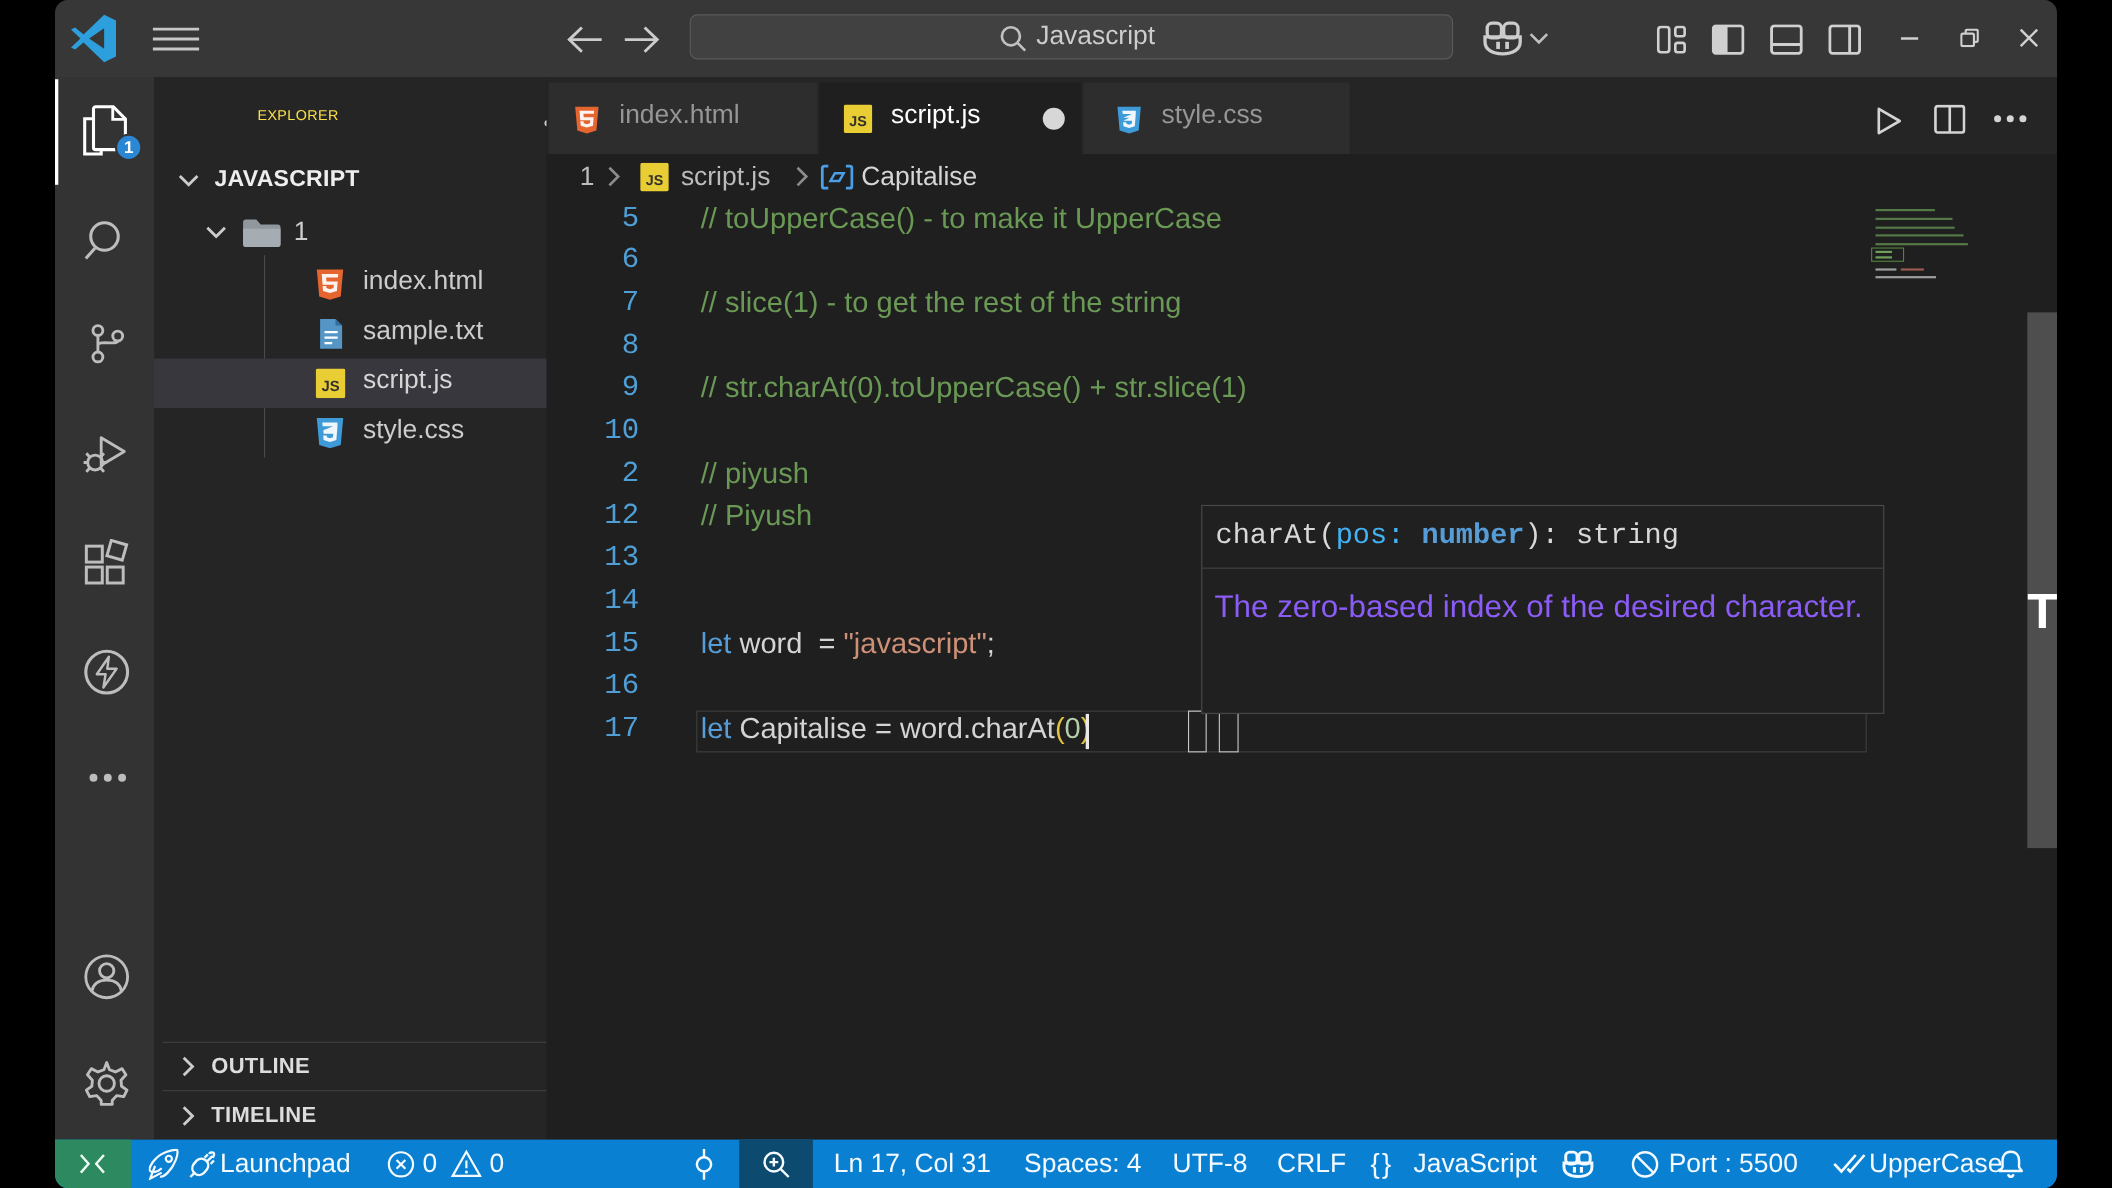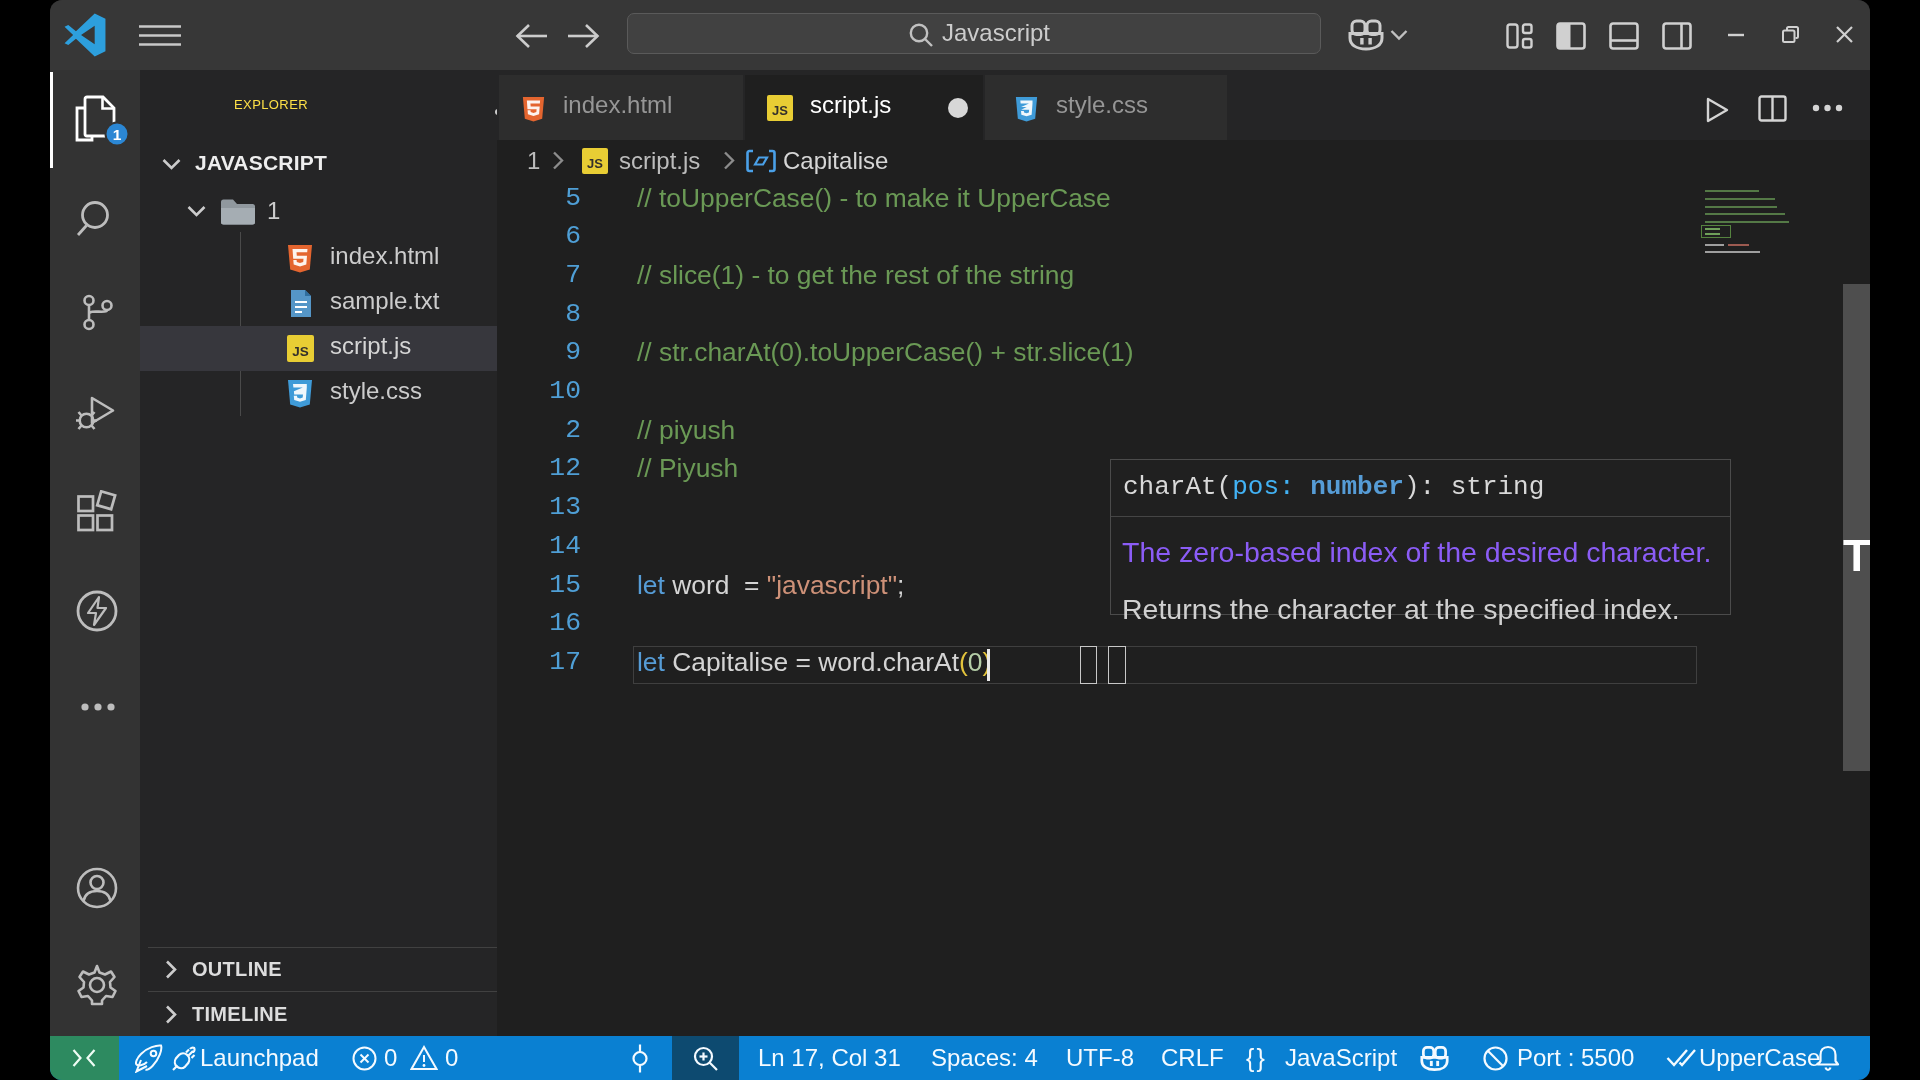--- a/index.html
+++ b/index.html
@@ -326,25 +326,24 @@
       <div class="codeline" style="top:232.2px"><span class="c">// piyush</span></div>
       <div class="codeline" style="top:270.9px"><span class="c">// Piyush</span></div>
       <div class="codeline" style="top:387px"><span class="k">let</span> word  = <span class="s">"javascript"</span>;</div>
       <div class="abs" style="left:136px;top:467.4px;width:1064px;height:38px;border:1.5px solid #3f3f3f;"></div>
       <div class="codeline" style="top:464.4px"><span class="k">let</span> Capitalise = word.charAt<span class="y">(</span><span class="n">0</span><span class="y">)</span></div>
       <div class="abs" style="left:490px;top:470px;width:2.5px;height:32px;background:#e8e8e8;"></div>
       <div class="abs" style="left:583px;top:467.4px;width:17px;height:38px;border:1.5px solid #c8c8c8;"></div>
       <div class="abs" style="left:611px;top:467.4px;width:18px;height:38px;border:1.5px solid #c8c8c8;"></div>
     </div>
 
-    <div class="abs" style="left:613px;top:389px;width:621px;height:156px;background:#202020;border:1.5px solid #4b4b4b;text-decoration:underline;">
+    <div class="abs" style="left:595px;top:389px;width:621px;height:190px;background:#202020;border:1.5px solid #4b4b4b;text-decoration:underline;">
       <div class="abs mono" style="left:12px;top:12px;font-size:26px;color:#d8d8d8;white-space:pre;">charAt(<span style="color:#42b2f4;">pos:</span> <span style="color:#569CD6;font-weight:bold;">number</span>): string</div>
       <div class="abs" style="left:0;top:56px;width:100%;border-top:1px solid #454545;"></div>
       <div class="abs" style="left:11px;top:76px;font-size:28.5px;color:#8b5cf6;">The zero-based index of the desired character.</div>
-      <div class="abs" style="left:11px;top:133px;font-size:28.5px;color:#d0d0d0;">Returns the character at the specified index.</div>
     </div>
 
     <div id="minimap" class="abs" style="left:1200px;top:110px;width:146px;height:160px;">
       <div class="abs" style="left:8px;top:10px;width:54px;height:2px;background:#547946;"></div>
       <div class="abs" style="left:8px;top:18px;width:70px;height:2px;background:#547946;"></div>
       <div class="abs" style="left:8px;top:25.5px;width:72px;height:2px;background:#547946;"></div>
       <div class="abs" style="left:8px;top:33px;width:80px;height:2px;background:#547946;"></div>
       <div class="abs" style="left:8px;top:40.5px;width:84px;height:2px;background:#547946;"></div>
       <div class="abs" style="left:8px;top:48px;width:15px;height:2px;background:#6fa05a;"></div>
       <div class="abs" style="left:8px;top:53px;width:15px;height:2px;background:#6fa05a;"></div>

